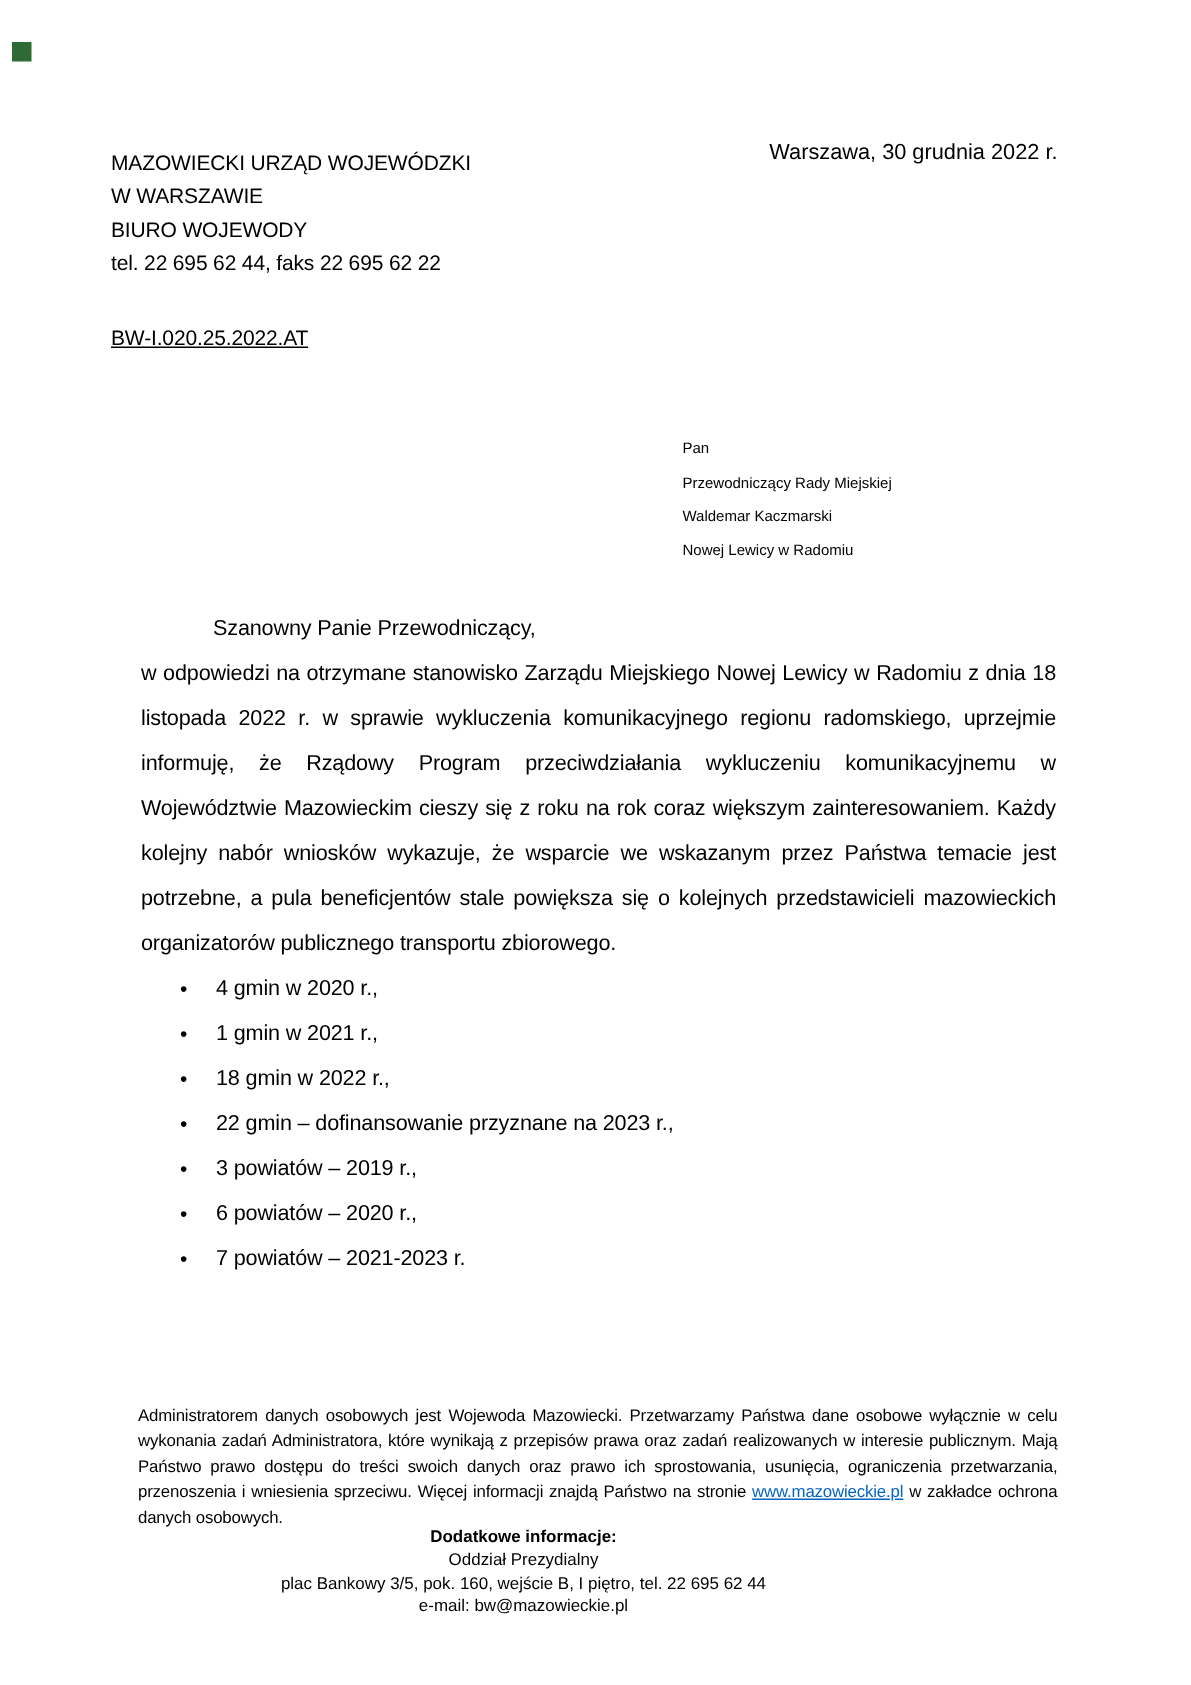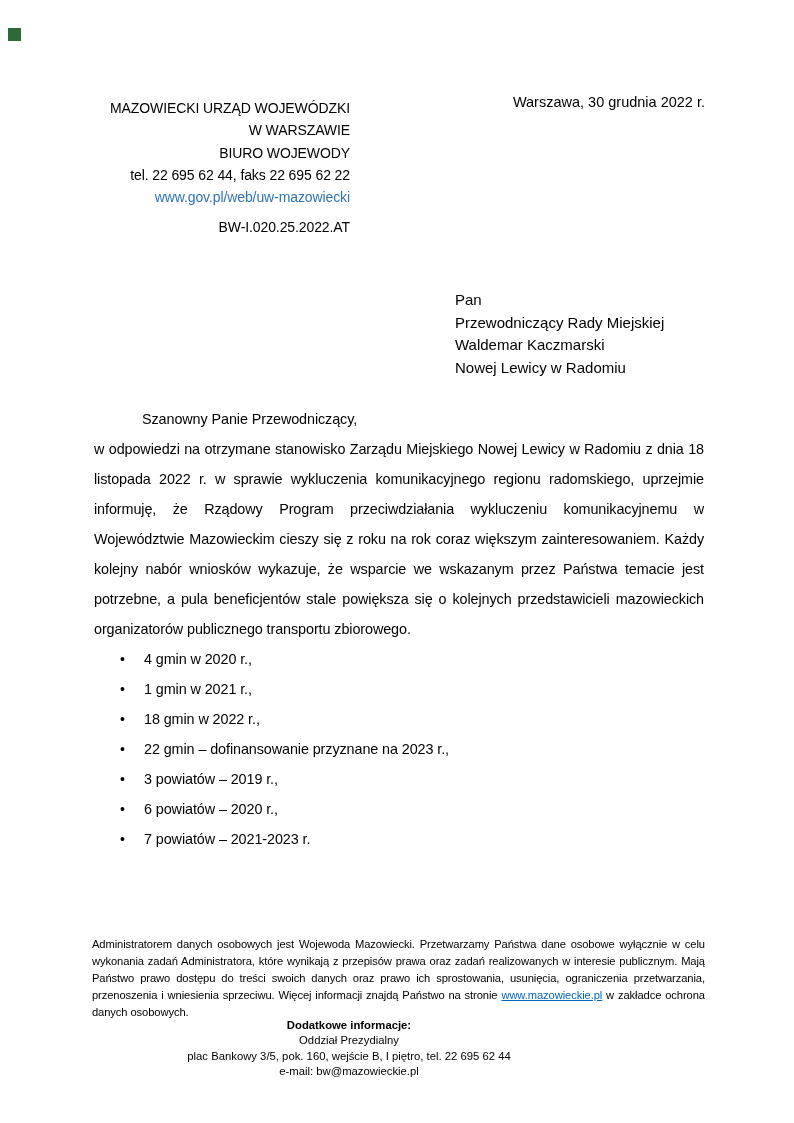--- a/index.html
+++ b/index.html
@@ -18,32 +18,32 @@
     width: 13px; height: 13px;
     background: var(--marker-green, #2d6a35);
   }
   .date-line {
     position: absolute;
     top: 94px; right: 89px;
     font-size: 14.5px;
   }
   .sender-block {
     position: absolute;
-    left: 90px; top: 97px; width: 260px;
-    text-align: right;
+    left: 74px; top: 97px; width: 260px;
+    text-align: left;
     font-size: 14px;
     line-height: 22.3px;
     letter-spacing: -0.1px;
   }
   .sender-website { color: var(--link-blue, #2E74B5); text-decoration: none; }
-  .reference-number { margin-top: 8px; }
+  .reference-number { margin-top: 28px; text-decoration: underline; }
   .recipient-block {
     position: absolute;
     left: 455px; top: 289px;
-    font-size: 15px;
+    font-size: 10px;
     line-height: 22.6px;
   }
   .body-text {
     position: absolute;
     left: 94px; top: 404px; width: 610px;
     font-size: 14.4px;
     line-height: 30px;
     letter-spacing: -0.1px;
   }
   .salutation { text-indent: 48px; }
@@ -88,23 +88,20 @@
 
   <div class="corner-marker"></div>
 
   <div class="date-line">Warszawa, 30 grudnia 2022 r.</div>
 
   <div class="sender-block">
     <div>MAZOWIECKI URZĄD WOJEWÓDZKI</div>
       <div>W WARSZAWIE</div>
       <div>BIURO WOJEWODY</div>
       <div>tel. 22 695 62 44, faks 22 695 62 22</div>
-    <div>
-      <a href="#" class="sender-website">www.gov.pl/web/uw-mazowiecki</a>
-    </div>
     <div class="reference-number">BW-I.020.25.2022.AT</div>
   </div>
 
   <div class="recipient-block">
     <div>Pan</div>
       <div>Przewodniczący Rady Miejskiej</div>
       <div>Waldemar Kaczmarski</div>
       <div>Nowej Lewicy w Radomiu</div>
   </div>
 

